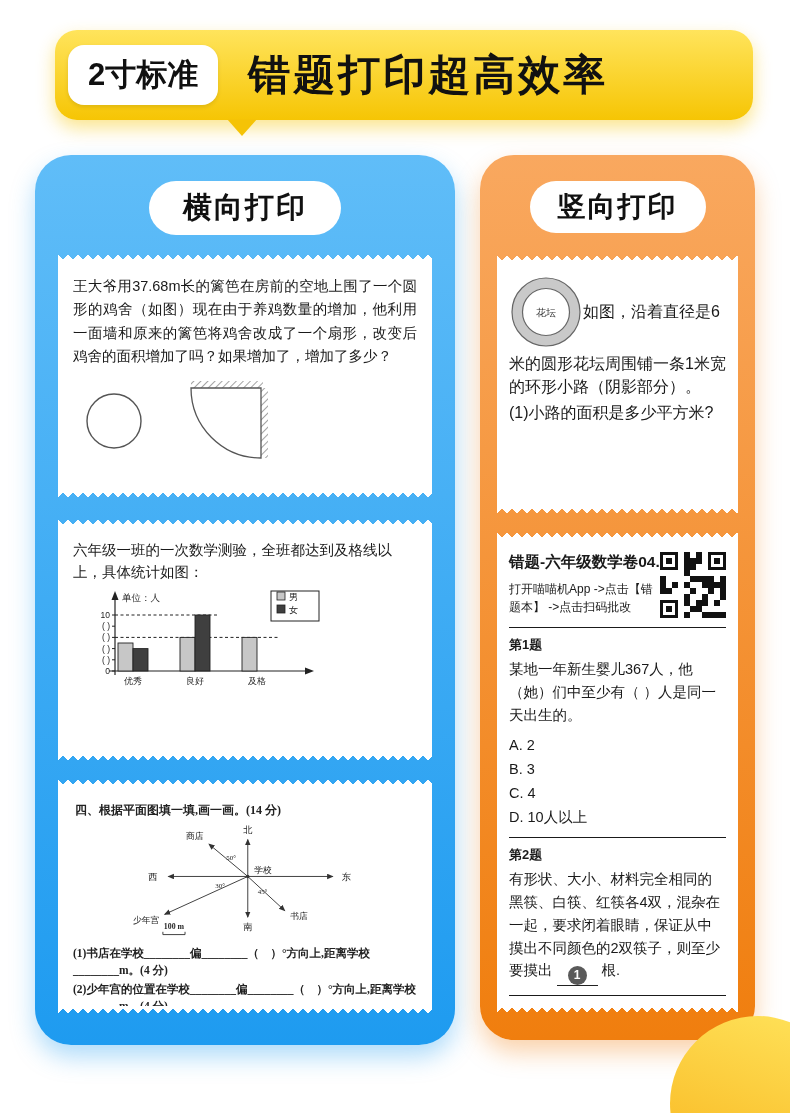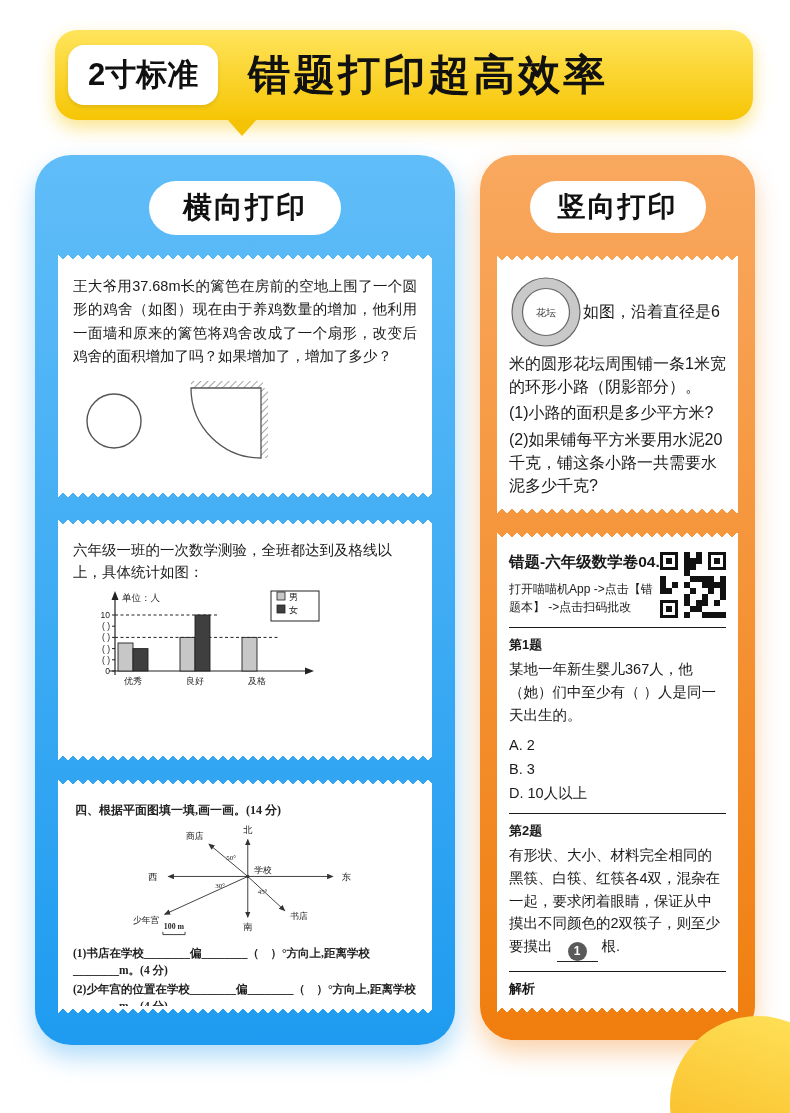--- a/index.html
+++ b/index.html
@@ -216,21 +216,20 @@
         <div class="ring-row">
           <svg width="74" height="74" viewBox="0 0 74 74">
             <circle cx="37" cy="37" r="34" fill="#c9c9c9" stroke="#666" stroke-width="1.2"></circle>
             <circle cx="37" cy="37" r="23.5" fill="#fff" stroke="#666" stroke-width="1.2"></circle>
             <text x="37" y="41" font-size="10" text-anchor="middle" fill="#333">花坛</text>
           </svg>
           <div class="r1-line1">如图，沿着直径是6</div>
         </div>
         <div class="r1-text">米的圆形花坛周围铺一条1米宽的环形小路（阴影部分）。</div>
         <div class="r1-text">(1)小路的面积是多少平方米?</div>
-        <div class="r1-text">(2)如果铺每平方米要用水泥20千克，铺这条小路一共需要水泥多少千克?</div>
       </div>
       <div class="zz zz-b"></div>
     </div>
 
     <div class="receipt" id="card-r2">
       <div class="zz"></div>
       <div class="receipt-body">
         <div class="r2-head">
           <div class="r2-titlecol">
             <div class="r2-title">错题-六年级数学卷04.24</div>
@@ -289,20 +288,21 @@
                 <rect x="6" y="54" width="6" height="6" fill="#111"></rect>
               </svg></div>
         </div>
         <div class="divider"></div>
 
         <div class="sec-label">第1题</div>
         <div class="sec-text">某地一年新生婴儿367人，他（她）们中至少有（ ）人是同一天出生的。</div>
         <div class="opts">
           <div>A. 2</div>
           <div>B. 3</div>
+          <div>C. 4</div>
           <div>D. 10人以上</div>
         </div>
         <div class="divider"></div>
 
         <div class="sec-label">第2题</div>
         <div class="sec-text">
           <span>有形状、大小、材料完全相同的黑筷、白筷、红筷各4双，混杂在一起，要求闭着眼睛，保证从中摸出不同颜色的2双筷子，则至少要摸出</span>
           <span class="ansline"><span class="badge-num">1</span></span>
           <span>根.</span>
         </div>

